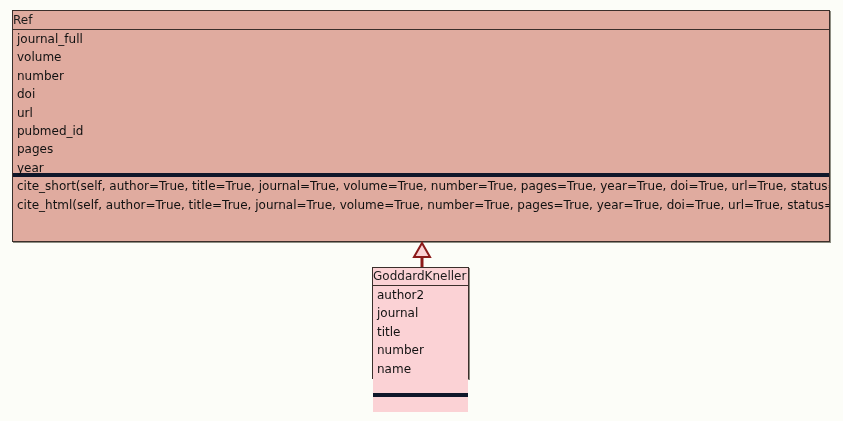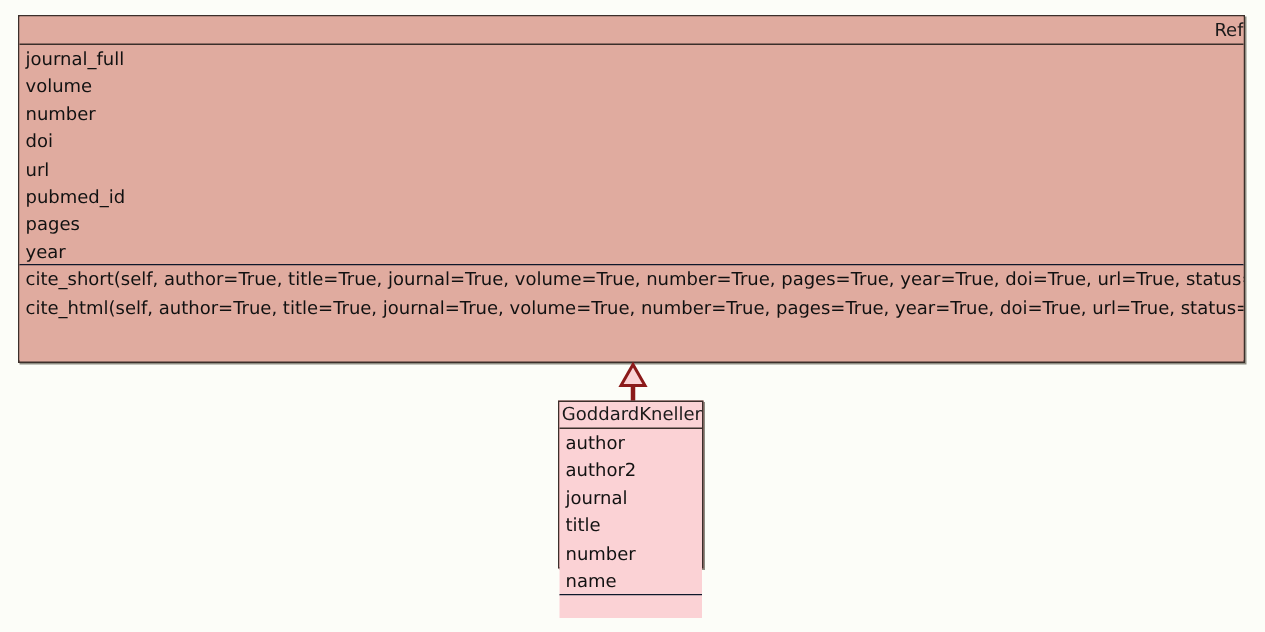--- a/index.html
+++ b/index.html
@@ -26,34 +26,34 @@
 
   
   .uml-class {
     position: absolute;
     box-sizing: border-box;
     border: 1px solid #3b2f2b;
     box-shadow: 1px 1px 0 0 #8d8d82;
   }
   .uml-title {
     box-sizing: border-box;
-    text-align: right;
+    text-align: left;
     border-bottom: 1px solid #3b2f2b;
     font-size: 12px;
     line-height: 18px;
     color: #1a1a1a;
     white-space: nowrap;
     overflow: hidden;
   }
   .uml-compartment {
     box-sizing: border-box;
     padding: 0;
   }
   .uml-compartment.with-sep {
-    border-bottom: 1px solid #0f172a;
+    border-bottom: 4px solid #0f172a;
   }
   .uml-row {
     font-size: 12px;
     line-height: 18.4px;
     color: #111111;
     white-space: nowrap;
     padding-left: 4px;
     overflow: hidden;
     text-overflow: clip;
   }
@@ -145,21 +145,20 @@
 
   <svg id="edge-gen" viewBox="0 0 36 28" width="36" height="28">
     <line x1="18" y1="28" x2="18" y2="13" stroke="#8b1a1a" stroke-width="3"></line>
     <polygon points="18,2 10,16 26,16" fill="#fbd2d5" stroke="#8b1a1a" stroke-width="2"></polygon>
   </svg>
 
   <div class="uml-class" id="gk-class">
     <div class="uml-title">GoddardKneller</div>
 
     <div class="uml-compartment with-sep" id="gk-attrs">
-      <div class="uml-row">author</div>
       <div class="uml-row">author2</div>
       <div class="uml-row">journal</div>
       <div class="uml-row">title</div>
       <div class="uml-row">number</div>
       <div class="uml-row">name</div>
     </div>
 
     <div class="uml-compartment uml-empty" id="gk-ops"></div>
   </div>
 

